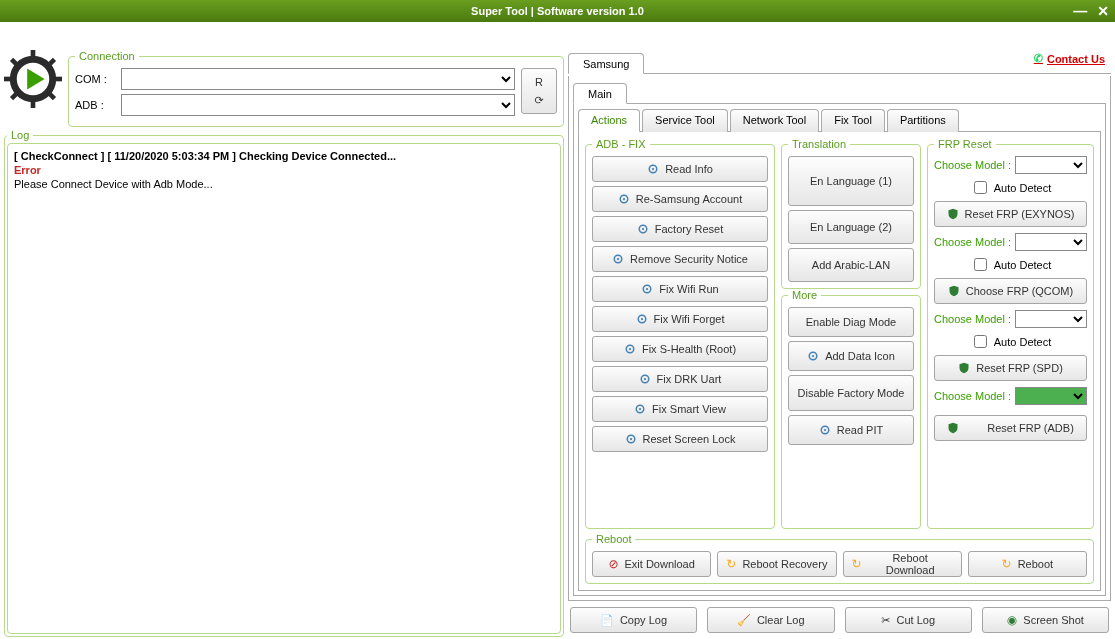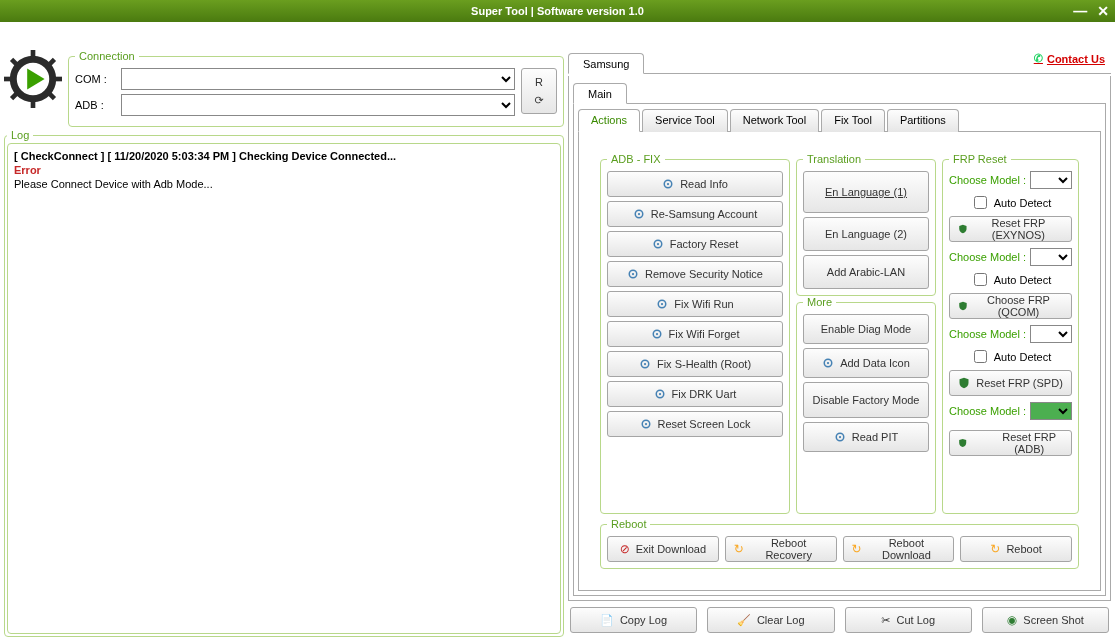--- a/index.html
+++ b/index.html
@@ -20,21 +20,21 @@
 .logbox { flex: 1; border: 1px solid #b8d88a; border-radius: 4px; padding: 6px; background: #fff; font-family: "Courier New", monospace; font-size: 12px; white-space: pre; overflow: auto; }
 .btn { display: inline-flex; align-items: center; justify-content: center; gap: 6px; background: linear-gradient(#fdfdfd, #e6e6e6); border: 1px solid #a5a5a5; border-radius: 3px; height: 26px; padding: 0 8px; cursor: pointer; font-size: 11px; color: #333; }
 .btn-wide { width: 100%; }
 .tabstrip { display: flex; align-items: flex-end; border-bottom: 1px solid #aaa; height: 24px; }
 .tab { padding: 4px 14px 3px; border: 1px solid #aaa; border-bottom: none; background: linear-gradient(#fdfdfd,#e6e6e6); border-radius: 4px 4px 0 0; margin-right: 2px; cursor: pointer; position: relative; top: 1px; }
 .tab.active { background: #fff; border-bottom: 1px solid #fff; }
 .contact { position: absolute; right: 6px; top: 2px; color: #d40000; font-weight: bold; text-decoration: underline; display: flex; align-items: center; gap: 4px; }
 .actions-row { display: flex; border-bottom: 1px solid #aaa; height: 24px; }
 .subtab { padding: 4px 12px 3px; border: 1px solid #aaa; border-bottom: none; background: linear-gradient(#fdfdfd,#e6e6e6); border-radius: 4px 4px 0 0; margin-right: 2px; cursor: pointer; position: relative; top: 1px; font-size: 11px; }
 .subtab.active { background: #fff; color: #3a8a00; border-bottom: 1px solid #fff; }
-.panel-body { border: 1px solid #aaa; border-top: none; padding: 21px; flex: 1; display: flex; flex-direction: column; gap: 4px; }
+.panel-body { border: 1px solid #aaa; border-top: none; padding: 6px; flex: 1; display: flex; flex-direction: column; gap: 4px; }
 .main-cols { display: flex; gap: 6px; flex: 1; }
 .adb-col { width: 190px; }
 .mid-col { width: 140px; display: flex; flex-direction: column; gap: 0; }
 .frp-col { flex: 1; }
 .btnstack { display: flex; flex-direction: column; gap: 4px; }
 .gear-icon { width: 12px; height: 12px; display:inline-block; }
 .shield-icon { width: 12px; height: 12px; display:inline-block; }
 .frp-group { margin-bottom: 6px; }
 .frp-label { color: #3aa000; font-size: 11px; margin-bottom: 2px; display:flex; align-items:center; gap:4px;}
 .frp-label select { flex:1; height:18px; }
@@ -194,30 +194,37 @@
                       <circle cx="8" cy="8" r="5" fill="none" stroke="#4682b4" stroke-width="2"></circle>
                       <circle cx="8" cy="8" r="1.5" fill="#4682b4"></circle>
                     </svg>
                     <span>Fix DRK Uart</span>
                   </button>
                 <button class="btn btn-wide">
                     <svg class="gear-icon" viewBox="0 0 16 16">
                       <circle cx="8" cy="8" r="5" fill="none" stroke="#4682b4" stroke-width="2"></circle>
                       <circle cx="8" cy="8" r="1.5" fill="#4682b4"></circle>
                     </svg>
+                    <span>Fix Smart View</span>
+                  </button>
+                <button class="btn btn-wide">
+                    <svg class="gear-icon" viewBox="0 0 16 16">
+                      <circle cx="8" cy="8" r="5" fill="none" stroke="#4682b4" stroke-width="2"></circle>
+                      <circle cx="8" cy="8" r="1.5" fill="#4682b4"></circle>
+                    </svg>
                     <span>Reset Screen Lock</span>
                   </button>
               </div>
             </fieldset>
 
             <div class="mid-col">
               <fieldset>
                 <legend>Translation</legend>
                 <div class="btnstack">
-                  <button class="btn btn-wide" style="height:42px;text-decoration:underline;">
+                  <button class="btn btn-wide" style="height:50px;">
                       <span>En Language (1)</span>
                     </button>
                   <button class="btn btn-wide" style="height:34px;">
                       <span>En Language (2)</span>
                     </button>
                   <button class="btn btn-wide" style="height:34px;">
                       <span>Add Arabic-LAN</span>
                     </button>
                 </div>
               </fieldset>

